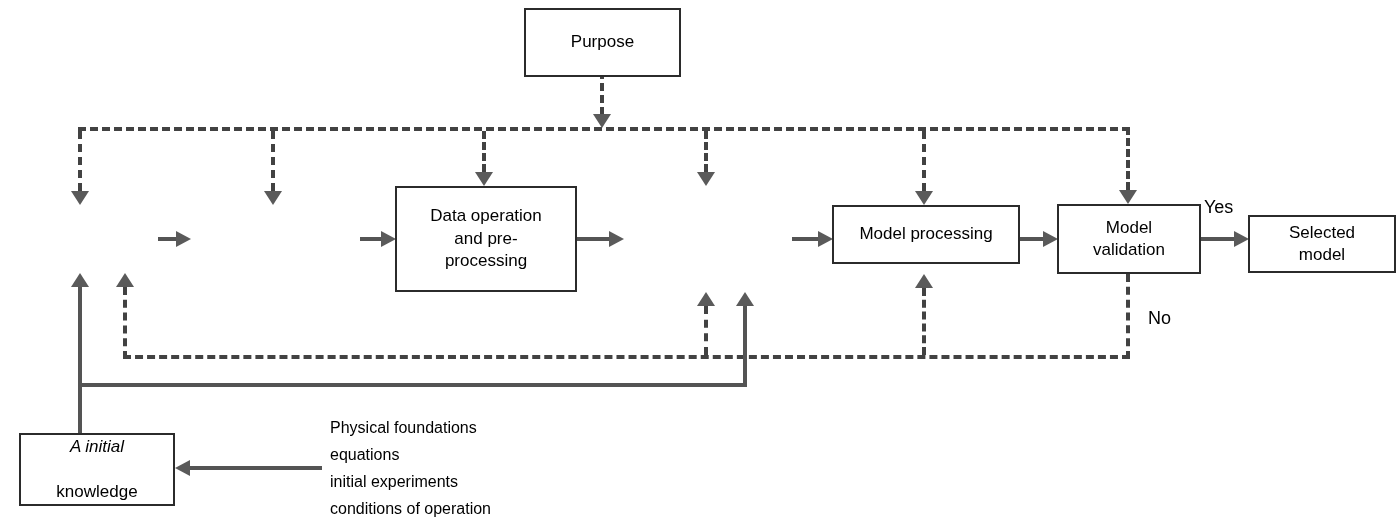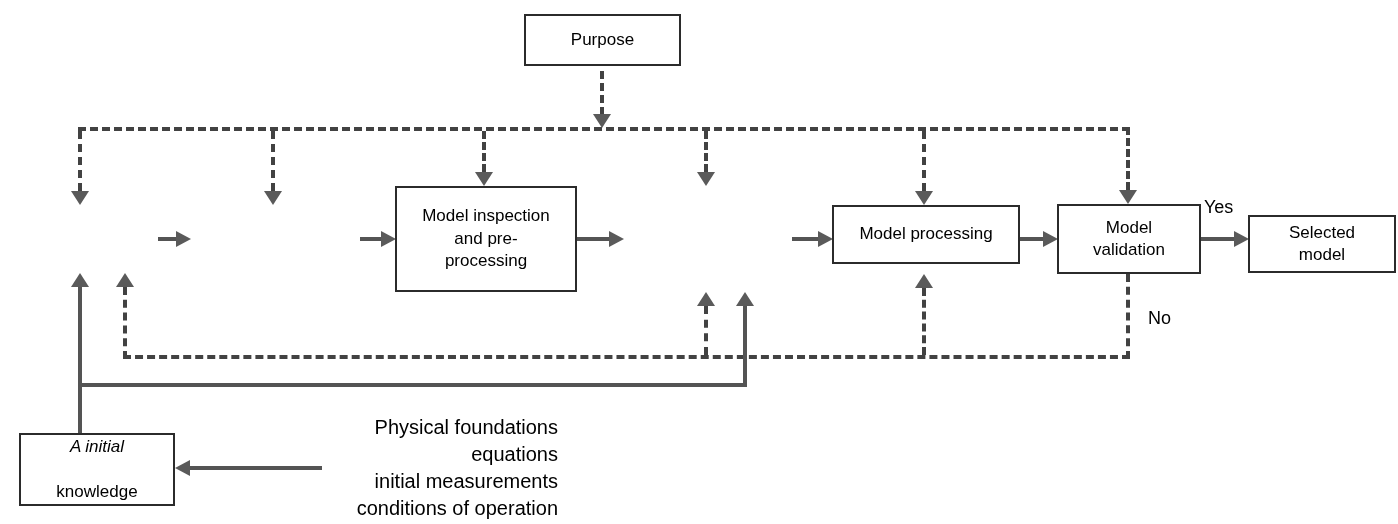--- a/index.html
+++ b/index.html
@@ -16,33 +16,33 @@
   .vline{position:absolute;width:4px;background:#545454;z-index:1;}
   .hdash{position:absolute;height:0;border-top:4px dashed #424242;z-index:1;}
   .vdash{position:absolute;width:0;border-left:4px dashed #424242;z-index:1;}
   .ah{position:absolute;width:0;height:0;z-index:2;}
   .ah.right{border-top:8px solid transparent;border-bottom:8px solid transparent;border-left:15px solid #5a5a5a;}
   .ah.left{border-top:8px solid transparent;border-bottom:8px solid transparent;border-right:15px solid #5a5a5a;}
   .ah.up{border-left:9px solid transparent;border-right:9px solid transparent;border-bottom:14px solid #5a5a5a;}
   .ah.down{border-left:9px solid transparent;border-right:9px solid transparent;border-top:14px solid #5a5a5a;}
   .lbl{position:absolute;font-size:18px;z-index:3;}
   .ital{font-style:italic;}
-  .sidenote{position:absolute;left:330px;top:414px;width:228px;text-align:right;
-    font-size:20px;line-height:27px;z-index:3;}
+  .sidenote{position:absolute;left:330px;top:414px;width:228px;text-align:left;
+    font-size:16px;line-height:27px;z-index:3;}
 </style>
 </head>
 <body>
 
 <div id="canvas">
 
-  <div class="box" style="left:524px;top:14px;width:157px;height:52px">Purpose</div>
+  <div class="box" style="left:524px;top:8px;width:157px;height:69px">Purpose</div>
 
 
 
-  <div class="box" style="left:395px;top:186px;width:182px;height:106px">Model inspection
+  <div class="box" style="left:395px;top:186px;width:182px;height:106px">Data operation
 and pre-
 processing</div>
 
 
   <div class="box" style="left:832px;top:205px;width:188px;height:59px">Model processing</div>
 
   <div class="box" style="left:1057px;top:204px;width:144px;height:70px">Model
 validation</div>
 
   <div class="box" style="left:1248px;top:215px;width:148px;height:58px">Selected
@@ -117,17 +117,17 @@
   <div class="hline" style="left:78px;top:383px;width:669px"></div>
   <div class="vline" style="left:743px;top:306px;height:77px"></div>
   <div class="ah up" style="left:736px;top:292px"></div>
 
   <div class="hline" style="left:190px;top:466px;width:132px"></div>
   <div class="ah left" style="left:175px;top:460px"></div>
 
   <div class="sidenote">
     <div>Physical foundations</div>
     <div>equations</div>
-    <div>initial measurements</div>
+    <div>initial experiments</div>
     <div>conditions of operation</div>
   </div>
 
 </div>
 
 </body></html>

